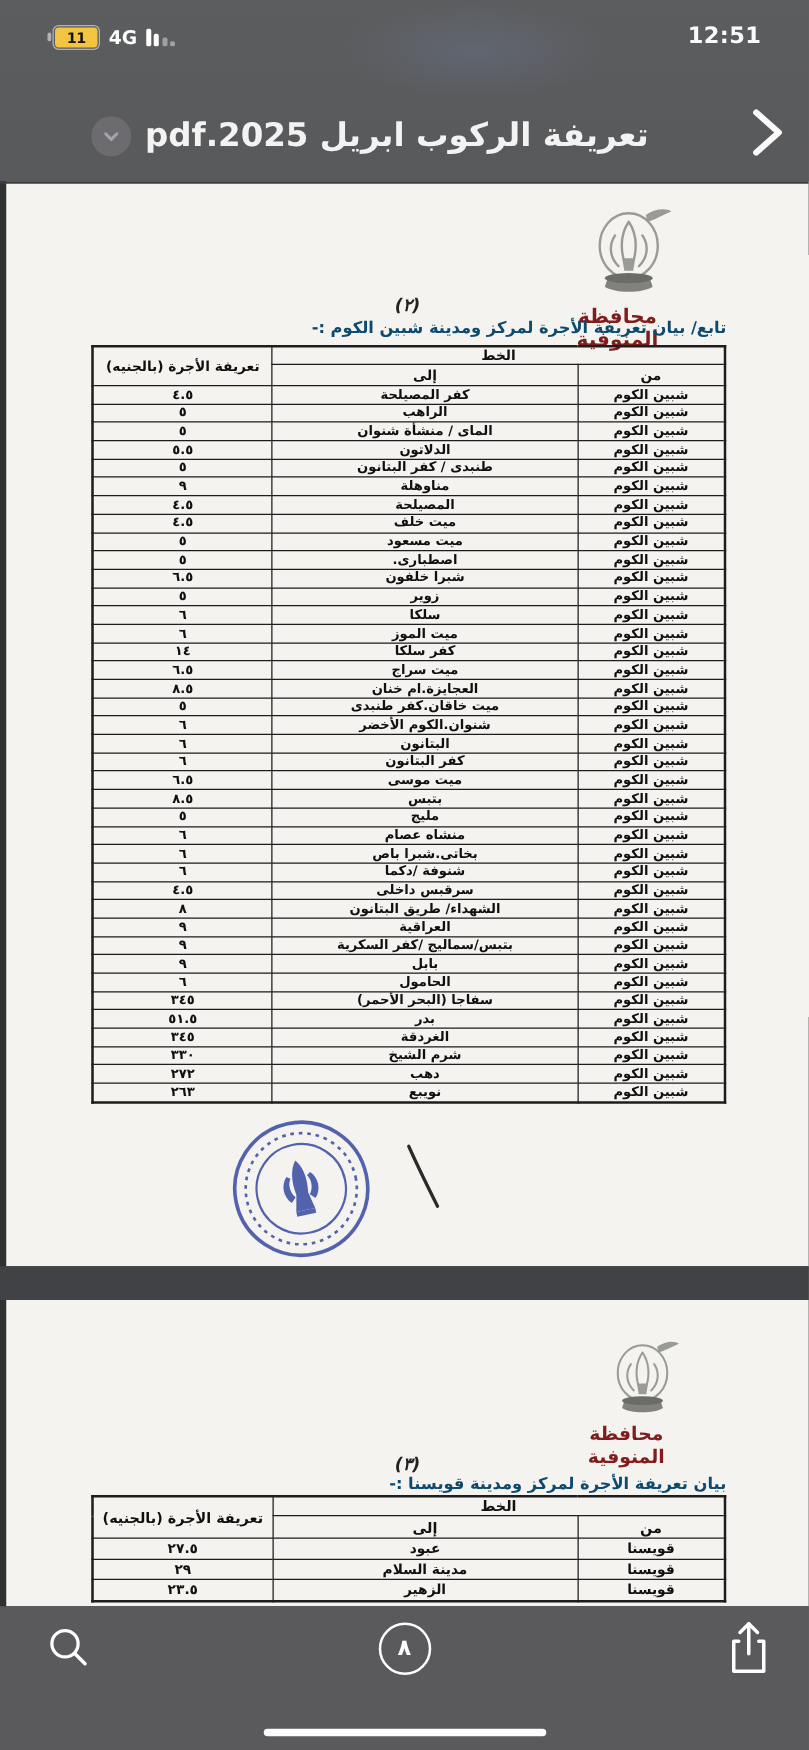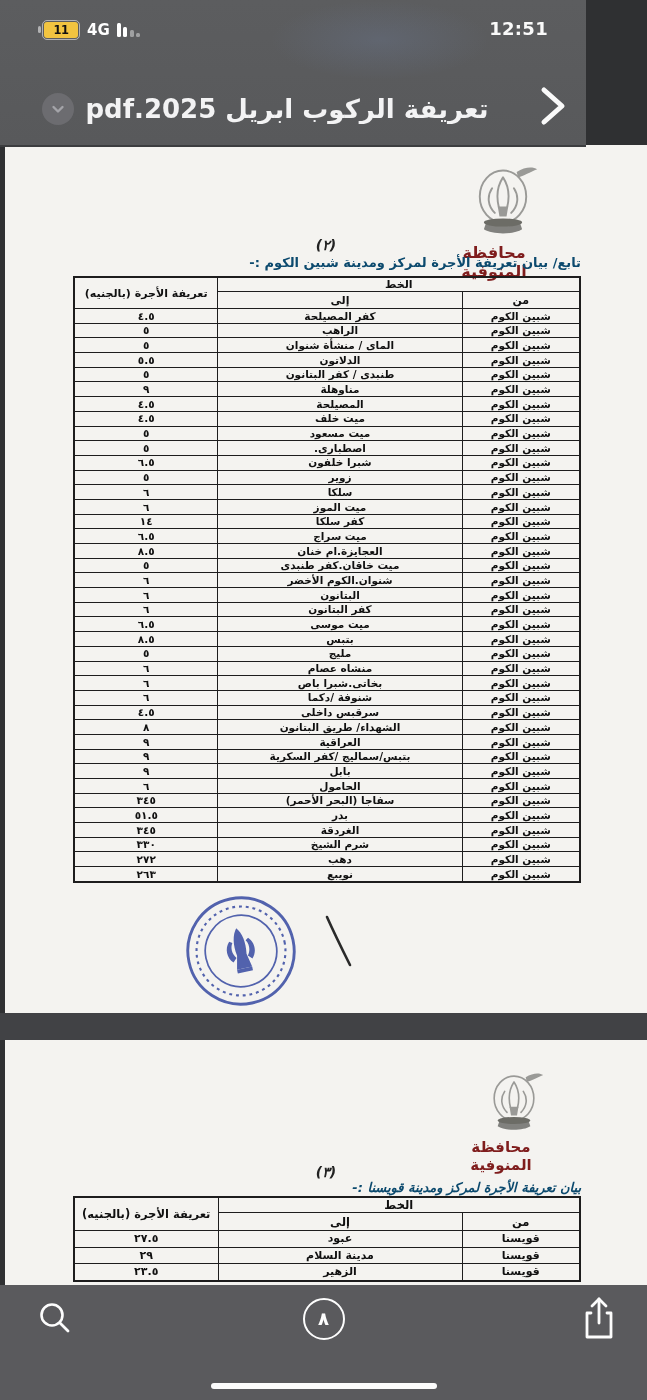--- a/index.html
+++ b/index.html
@@ -4,21 +4,21 @@
 <style>
   html,body{margin:0;padding:0;}
   body{
     width:647px;height:1400px;position:relative;overflow:hidden;
     background:#2f3032;
     font-family:"DejaVu Sans","Liberation Sans",sans-serif;
     -webkit-font-smoothing:antialiased;
   }
   
   .top-chrome{
-    position:absolute;left:0;top:0;width:586px;height:145px;
+    position:absolute;left:0;top:0;width:647px;height:145px;
     background:linear-gradient(180deg,#5c5d5f 0%,#58595b 100%);
     border-bottom:2px solid #3c3d3f;
     z-index:5;
   }
   .top-chrome .glow{
     position:absolute;left:270px;top:0;width:220px;height:80px;
     background:radial-gradient(ellipse at center,rgba(115,135,175,.22),transparent 70%);
     pointer-events:none;
   }
   .status-left{
@@ -82,21 +82,21 @@
     position:absolute;left:0;right:0;text-align:center;
     font-weight:bold;font-style:italic;font-size:14px;color:#222;
   }
   .pageno1{top:92px;}
   .pageno2{top:124px;}
   .caption{
     position:absolute;right:66px;direction:rtl;
     font-weight:bold;font-size:13px;color:#0c4a6e;white-space:nowrap;
   }
   .cap1{top:110px;}
-  .cap2{top:140px;font-style:italic;}
+  .cap2{top:140px;}
   
   table.fare{
     position:absolute;right:66px;direction:rtl;
     border-collapse:collapse;table-layout:fixed;
     width:506px;
     font-weight:bold;color:#101010;
     background:transparent;
   }
   .tbl1{top:131px;font-size:10.5px;}
   .tbl2{top:156px;font-size:11px;}

